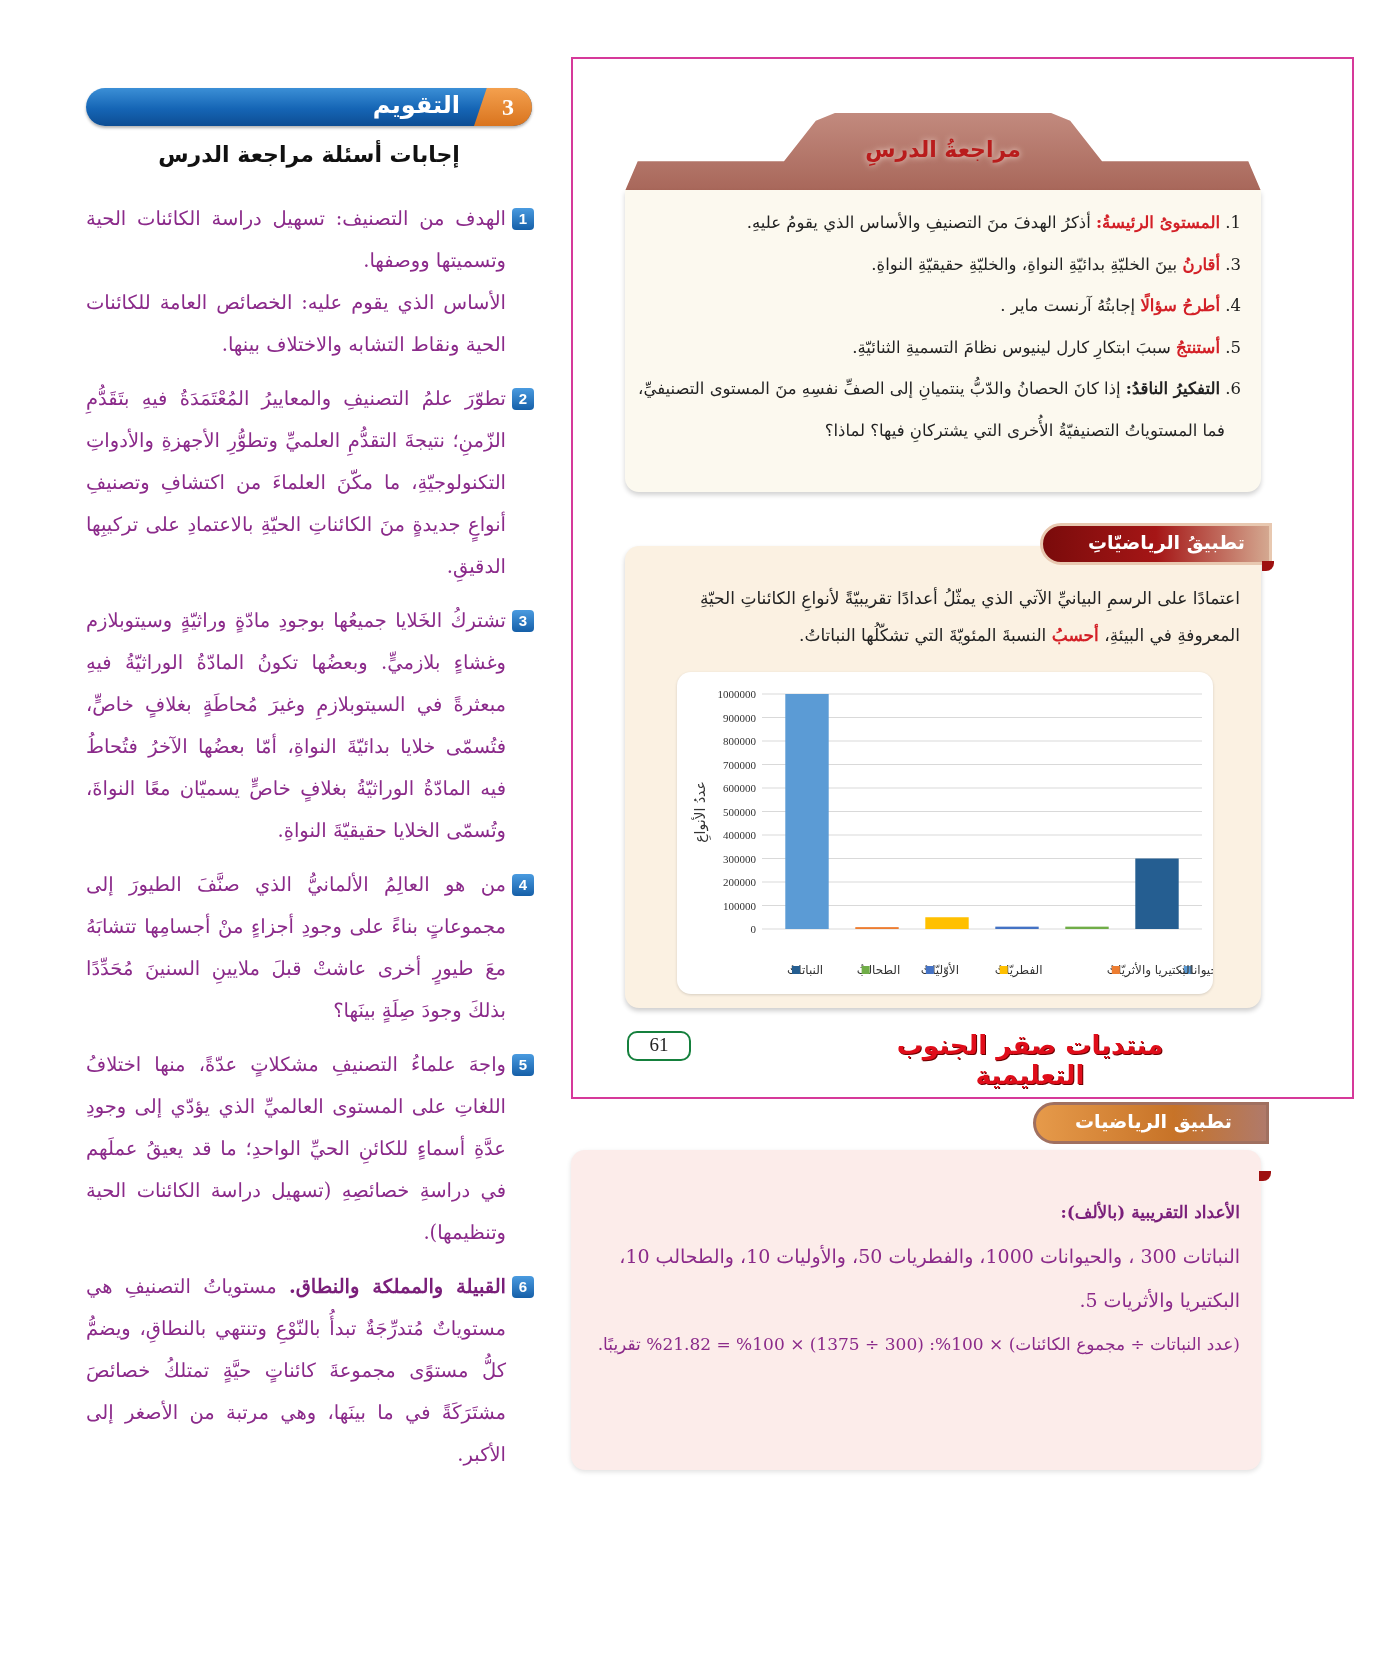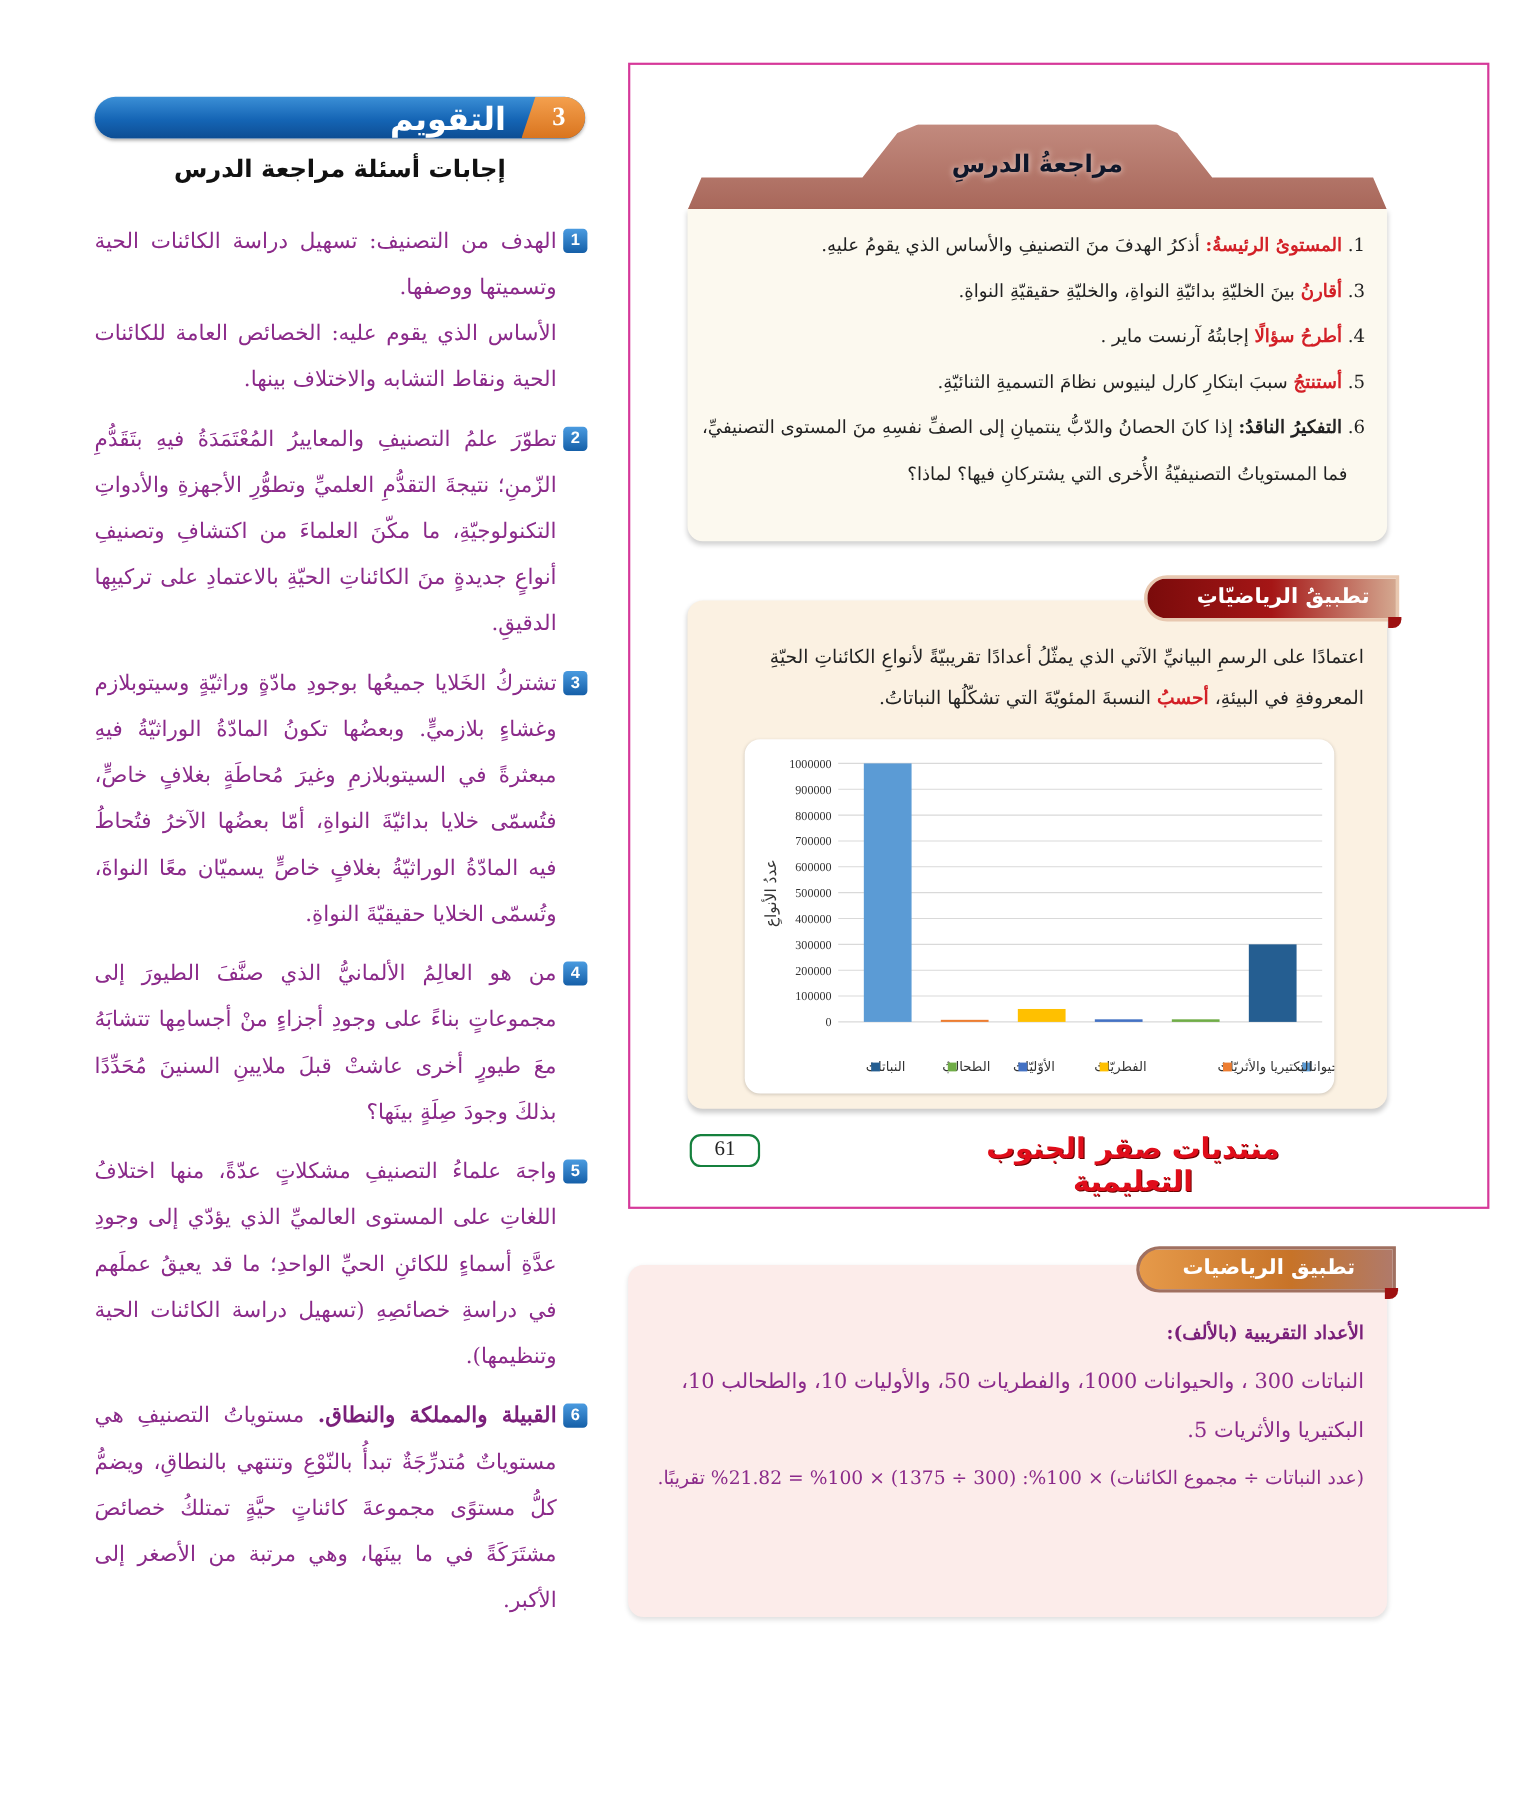--- a/index.html
+++ b/index.html
@@ -9,40 +9,40 @@
 
   
   .banner { left:86px; top:88px; width:446px; height:38px; border-radius:19px;
             background:linear-gradient(180deg,#3b8fd6 0%,#1565b5 55%,#0d4d93 100%);
             box-shadow:0 2px 3px rgba(0,0,0,.3); overflow:hidden; }
   .banner-num { position:absolute; right:0; top:0; width:58px; height:38px;
                 background:linear-gradient(180deg,#f4a04e,#d9741e);
                 clip-path:polygon(22% 0,100% 0,100% 100%,0 100%); color:#fff;
                 font-size:24px; font-weight:bold; display:flex; align-items:center; justify-content:center;
                 font-family:"Liberation Serif", serif; padding-left:10px; box-sizing:border-box; }
-  .banner-title { position:absolute; right:72px; top:3px; color:#fff; font-size:29px; font-weight:bold;
+  .banner-title { position:absolute; right:72px; top:3px; color:#fff; font-size:24px; font-weight:bold;
                   font-family:"DejaVu Sans", sans-serif; }
   .answers-title { left:86px; top:142px; width:446px; text-align:center; font-size:22px; font-weight:bold;
                    color:#111; font-family:"DejaVu Sans", sans-serif; }
   .answers { left:86px; top:198px; width:448px; }
   .ans { position:relative; padding-right:28px; color:#8b2a8a; font-size:19.5px; line-height:42px;
          text-align:justify; margin-bottom:12px; }
   .ans .num { position:absolute; right:0; top:10px; width:22px; height:22px; border-radius:4px;
               background:linear-gradient(180deg,#4a9be0,#155fa8); color:#fff; font-size:15px; font-weight:bold;
               display:flex; align-items:center; justify-content:center; font-family:"Liberation Sans", sans-serif; }
   .ans b { color:#7a1f7a; }
 
   
   .page-frame { left:571px; top:57px; width:783px; height:1042px; border:2px solid #d6399a; box-sizing:border-box;
                 background:#fff; }
   .review-tab { left:625px; top:113px; width:636px; height:78px; }
   .review-tab .shape { position:absolute; left:0; top:0; width:100%; height:78px;
         background:linear-gradient(180deg,#c28a7e 0%,#a8675a 100%);
         clip-path:polygon(0 100%,2% 62%,25% 62%,30% 10%,33% 0,67% 0,70% 10%,75% 62%,98% 62%,100% 100%); }
-  .review-tab .title { position:absolute; left:0; width:100%; top:24px; text-align:center; color:#0f172a;
+  .review-tab .title { position:absolute; left:0; width:100%; top:24px; text-align:center; color:#b91c1c;
         font-size:22px; font-weight:bold; font-family:"DejaVu Sans", sans-serif; text-shadow:0 0 6px #f3dcd4; }
   .review-box { left:625px; top:190px; width:636px; height:302px; background:#fcf9ef; border-radius:0 0 14px 14px;
                 box-shadow:0 3px 5px rgba(0,0,0,.18); }
   .review-list { position:absolute; right:20px; top:12px; width:600px; font-size:16.5px; color:#222; line-height:41.5px; }
   .review-list .q { white-space:nowrap; }
   .review-list .q .hl { color:#d32027; font-weight:bold; }
   .review-list .q .hl2 { font-weight:bold; color:#222; }
   .review-list .cont { padding-right:16px; }
 
   .math-card { left:625px; top:546px; width:636px; height:462px; background:#fbf1e2; border-radius:14px;
@@ -62,21 +62,21 @@
 
   .page-num { left:627px; top:1031px; width:60px; height:26px; border:2px solid #15803d; border-radius:10px;
               text-align:center; font-size:19px; line-height:24px; color:#222; font-family:"Liberation Serif", serif;
               direction:ltr; }
   .watermark { left:850px; top:1030px; width:360px; text-align:center; font-size:26px; font-weight:bold;
                color:#e00d1a; font-family:"DejaVu Sans", sans-serif; text-shadow:1px 1px 0 #6b0000; }
 
   
   .ans-card { left:571px; top:1150px; width:690px; height:320px; background:#fcecea; border-radius:14px;
               box-shadow:0 2px 5px rgba(0,0,0,.12); }
-  .ans-tab { left:1033px; top:1133px; width:236px; height:42px; border-radius:22px 0 0 22px;
+  .ans-tab { left:1033px; top:1102px; width:236px; height:42px; border-radius:22px 0 0 22px;
              background:linear-gradient(90deg,#e69a4a 0%,#c77328 60%,#b07a6a 100%);
              border:3px solid #a07060; box-sizing:border-box; }
   .ans-tab .t { position:absolute; right:34px; top:5px; color:#fff; font-size:19px; font-weight:bold;
                 font-family:"DejaVu Sans", sans-serif; }
   .ans-tab-tail { left:1259px; top:1171px; width:12px; height:10px; background:#9e1010; border-radius:0 0 8px 0; }
   .ans-body { left:590px; top:1190px; width:650px; color:#8b2a8a; font-size:19px; line-height:44px; text-align:right; }
   .ans-body .lbl { font-weight:bold; font-size:17px; color:#7a1f7a; }
   .ans-body .lbl2 { font-weight:bold; font-size:19px; color:#7a1f7a; margin-top:8px; }
   .ans-body .formula { font-size:17px; }
 </style>

